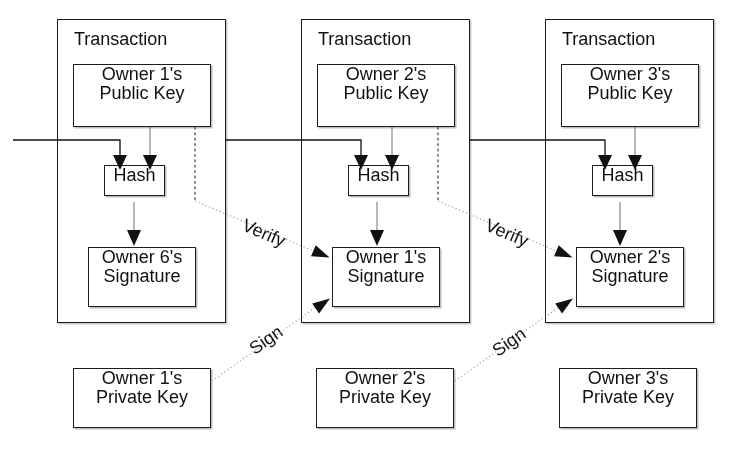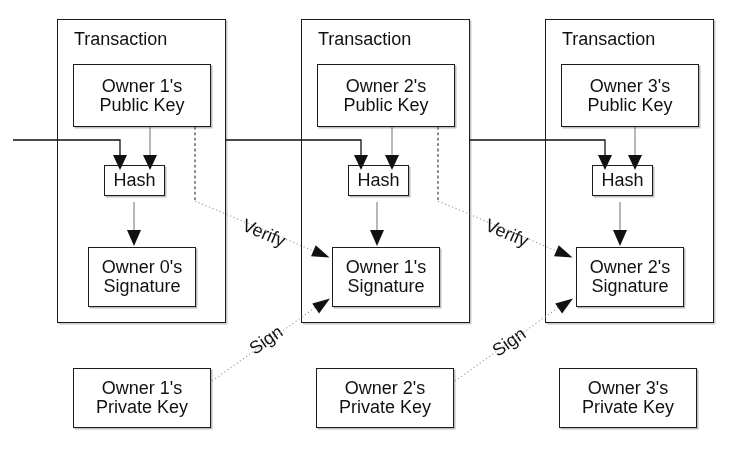--- a/index.html
+++ b/index.html
@@ -13,21 +13,21 @@
     border:1.4px solid #1c1c1c;background:transparent;
     box-shadow:1.5px 1.5px 0 #c9c9c9;box-sizing:border-box;
   }
   .tx-title{
     position:absolute;left:16px;top:9px;font-size:18px;line-height:20px;
     white-space:nowrap;
   }
   .box{
     position:absolute;border:1.3px solid #1c1c1c;background:#ffffff;
     box-shadow:1.5px 1.5px 0 #bdbdbd;box-sizing:border-box;
-    display:flex;flex-direction:column;align-items:center;justify-content:center;
+    display:flex;flex-direction:column;align-items:center;justify-content:flex-start;
     font-size:18px;line-height:19px;text-align:center;
   }
   .pk{left:15px;top:44px;width:138px;height:63px;}
   .hash{left:46px;top:145px;width:61px;height:31px;}
   .sig{left:30px;top:227px;width:108px;height:60px;}
   .prk{position:absolute;top:368px;width:138px;height:60px;}
   .ln{display:block;}
   .edge-label{
     position:absolute;width:70px;height:20px;font-size:18px;line-height:20px;
     text-align:center;white-space:nowrap;
@@ -44,21 +44,21 @@
   <div class="tx" style="left:57px;">
     <div class="tx-title">Transaction</div>
     <div class="box pk">
       <span class="ln">Owner 1's</span>
       <span class="ln">Public Key</span>
     </div>
     <div class="box hash">
       <span class="ln">Hash</span>
     </div>
     <div class="box sig">
-      <span class="ln">Owner 0's</span>
+      <span class="ln">Owner 6's</span>
       <span class="ln">Signature</span>
     </div>
   </div>
 
   <div class="tx" style="left:301px;">
     <div class="tx-title">Transaction</div>
     <div class="box pk">
       <span class="ln">Owner 2's</span>
       <span class="ln">Public Key</span>
     </div>

